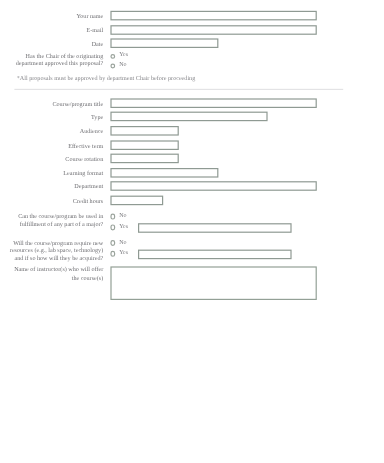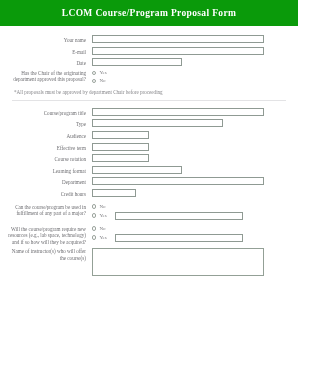--- a/index.html
+++ b/index.html
@@ -120,23 +120,20 @@
     box-sizing: border-box;
   }
   .row.tall .label { padding-top: 0; }
   .spacer-sm { height: 3px; }
 </style>
 </head>
 <body>
 
 <div class="page">
 
-  <div class="header-bar">
-    <div class="header-title">LCOM Course/Program Proposal Form</div>
-  </div>
 
   <div class="form-body">
 
     <div class="row">
       <div class="label">Your name</div>
       <div class="field">
         <div class="input w-full"></div>
       </div>
     </div>
 

